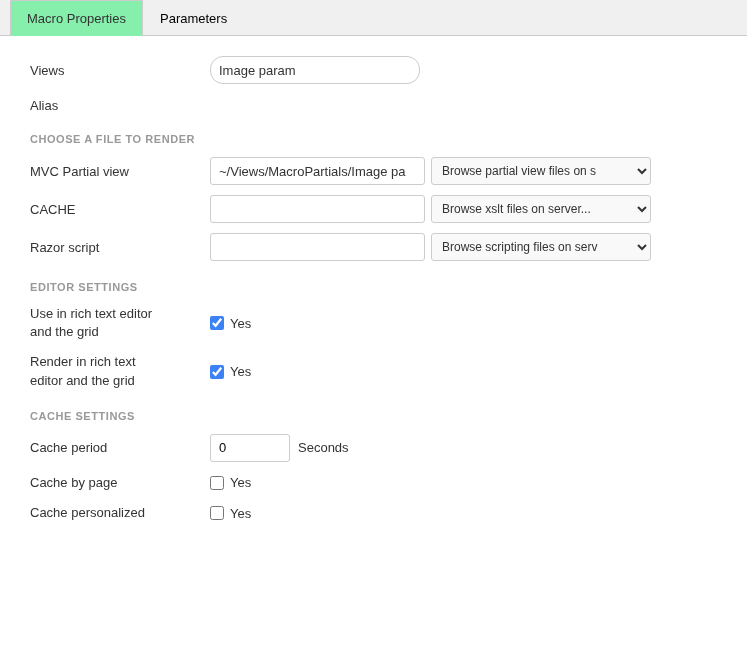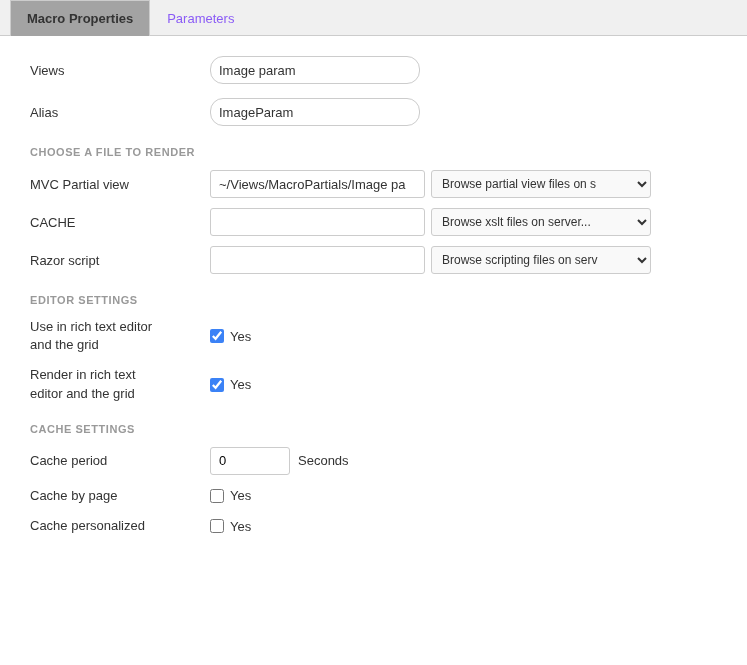--- a/index.html
+++ b/index.html
@@ -20,28 +20,28 @@
       background: #f0f0f0;
       padding: 0 10px;
     }
     .tab {
       padding: 10px 16px;
       cursor: pointer;
       font-size: 13px;
       border: 1px solid transparent;
       border-bottom: none;
       margin-bottom: -1px;
-      color: #8b5cf6;
+      color: #000000;
     }
     .tab.active {
-      background: #a3a3a3;
+      background: #86efac;
       border-color: #ccc;
       border-bottom-color: #fff;
       color: #333;
-      font-weight: bold;
+      font-weight: normal;
     }
     .content {
       padding: 20px 30px;
     }
     .form-row {
       display: flex;
       align-items: center;
       margin-bottom: 14px;
     }
     .form-label {
@@ -156,21 +156,20 @@
 
   <div class="content">
 
     <div class="form-row">
       <div class="form-label">Views</div>
       <input class="form-input name-input" type="text" value="Image param" style="">
     </div>
 
     <div class="form-row">
       <div class="form-label">Alias</div>
-      <input class="form-input name-input" type="text" value="ImageParam" style="">
     </div>
 
     <div class="section-title">CHOOSE A FILE TO RENDER</div>
 
     <div class="file-row">
       <div class="file-label">MVC Partial view</div>
       <input class="file-input" type="text" value="~/Views/MacroPartials/Image pa" style="">
       <select class="browse-select">
         <option>Browse partial view files on s</option>
       </select>

